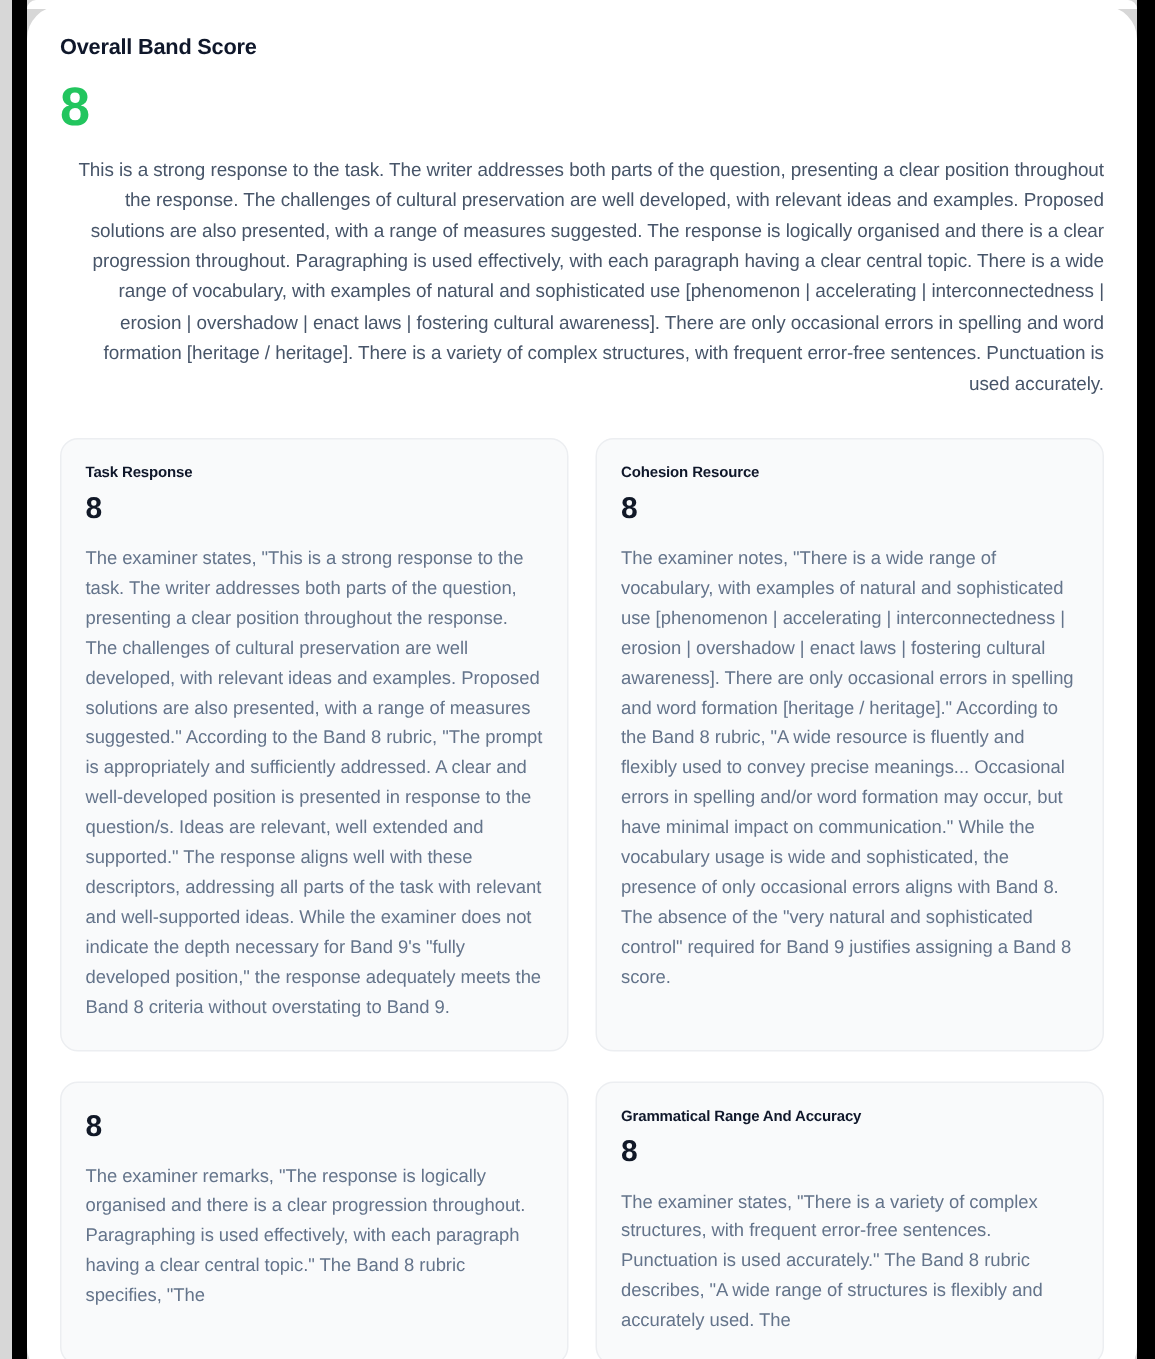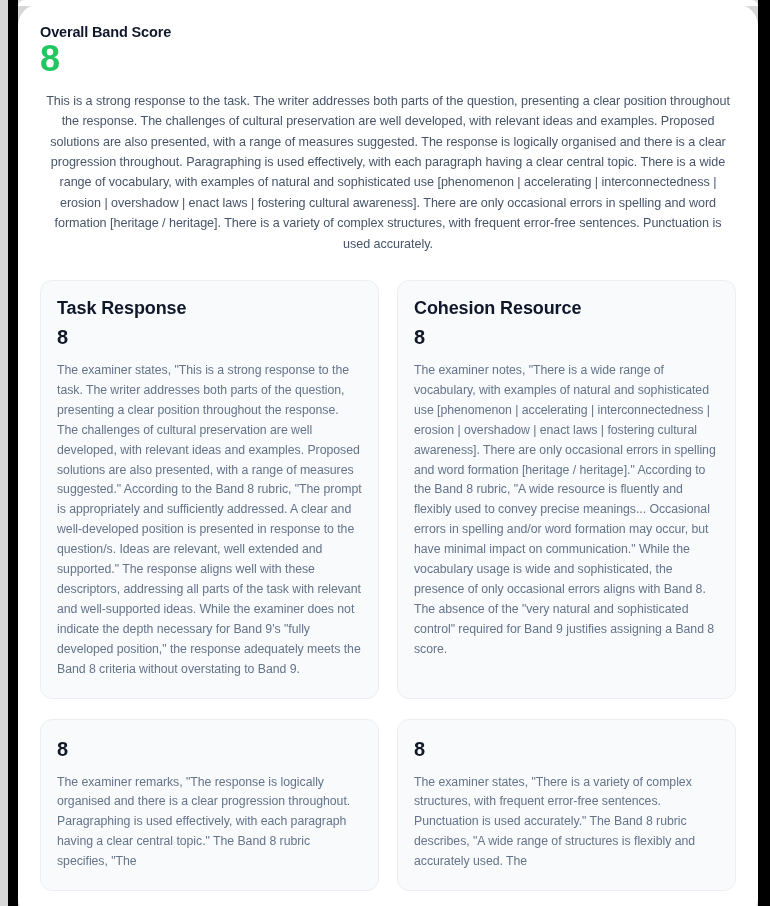--- a/index.html
+++ b/index.html
@@ -62,58 +62,58 @@
     padding: 20px 22px 0 22px;
     overflow: hidden;
   }
 
   
   .overall-title {
     font-size: 14.5px;
     font-weight: bold;
     color: #0f172a;
     letter-spacing: -0.15px;
-    margin-bottom: 0;
+    margin-bottom: 12px;
   }
 
   .overall-score {
     font-size: 36px;
     font-weight: bold;
     color: #22c55e;
     line-height: 1.08;
     letter-spacing: -0.5px;
     margin-bottom: 12px;
   }
 
   .overall-summary {
     font-size: 12.6px;
     line-height: 1.62;
     color: #475569;
     letter-spacing: -0.05px;
-    text-align: center;
+    text-align: right;
   }
 
   
   .criteria-grid {
     margin-top: 26px;
     display: grid;
     grid-template-columns: 1fr 1fr;
     column-gap: 18px;
     row-gap: 20px;
   }
 
   .criterion-card {
     background: #f9fafb;
     border: 1px solid #eceef1;
     border-radius: 12px;
     padding: 17px 16px 18px 16px;
   }
 
   .criterion-name {
-    font-size: 18px;
+    font-size: 10px;
     font-weight: bold;
     color: #0f172a;
     letter-spacing: -0.1px;
     margin-bottom: 6px;
   }
 
   .criterion-score {
     font-size: 20px;
     font-weight: bold;
     color: #111827;
@@ -171,20 +171,21 @@
         <div class="criterion-score">8</div>
         <div class="criterion-body">The examiner notes, "There is a wide range of vocabulary, with examples of natural and sophisticated use [phenomenon | accelerating | interconnectedness | erosion | overshadow | enact laws | fostering cultural awareness]. There are only occasional errors in spelling and word formation [heritage / heritage]." According to the Band 8 rubric, "A wide resource is fluently and flexibly used to convey precise meanings... Occasional errors in spelling and/or word formation may occur, but have minimal impact on communication." While the vocabulary usage is wide and sophisticated, the presence of only occasional errors aligns with Band 8. The absence of the "very natural and sophisticated control" required for Band 9 justifies assigning a Band 8 score.</div>
       </div>
 
       <div class="criterion-card">
         <div class="criterion-score">8</div>
         <div class="criterion-body">The examiner remarks, "The response is logically organised and there is a clear progression throughout. Paragraphing is used effectively, with each paragraph having a clear central topic." The Band 8 rubric specifies, "The</div>
       </div>
 
       <div class="criterion-card">
+        <div class="criterion-name">Grammatical Range And Accuracy</div>
         <div class="criterion-score">8</div>
         <div class="criterion-body">The examiner states, "There is a variety of complex structures, with frequent error-free sentences. Punctuation is used accurately." The Band 8 rubric describes, "A wide range of structures is flexibly and accurately used. The</div>
       </div>
 
     </div>
   </div>
 
   <div id="card-top-shade"></div>
 </div>
 

